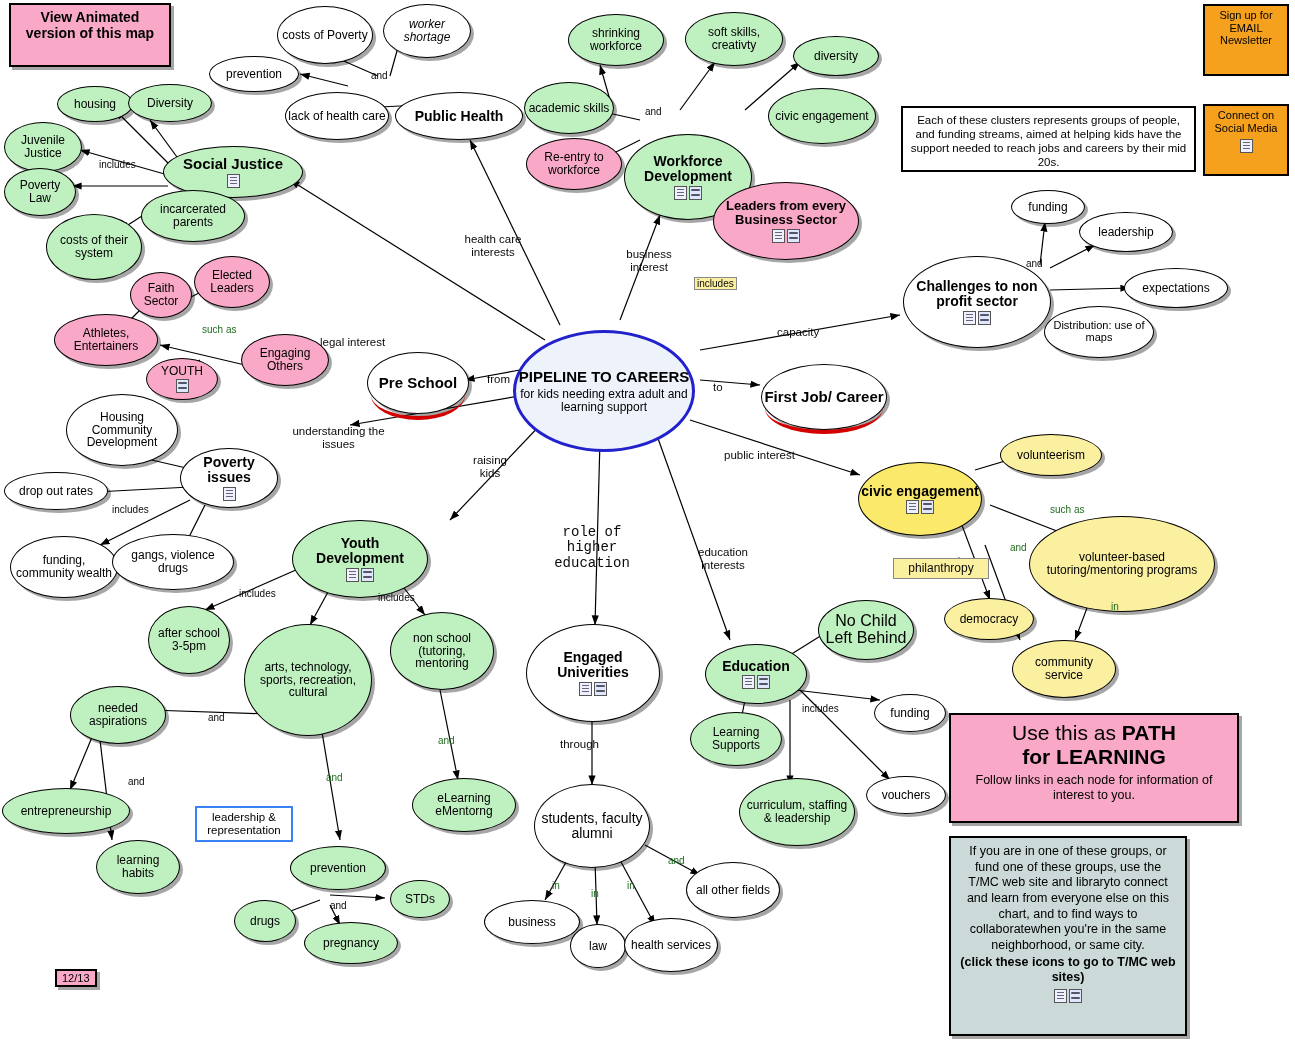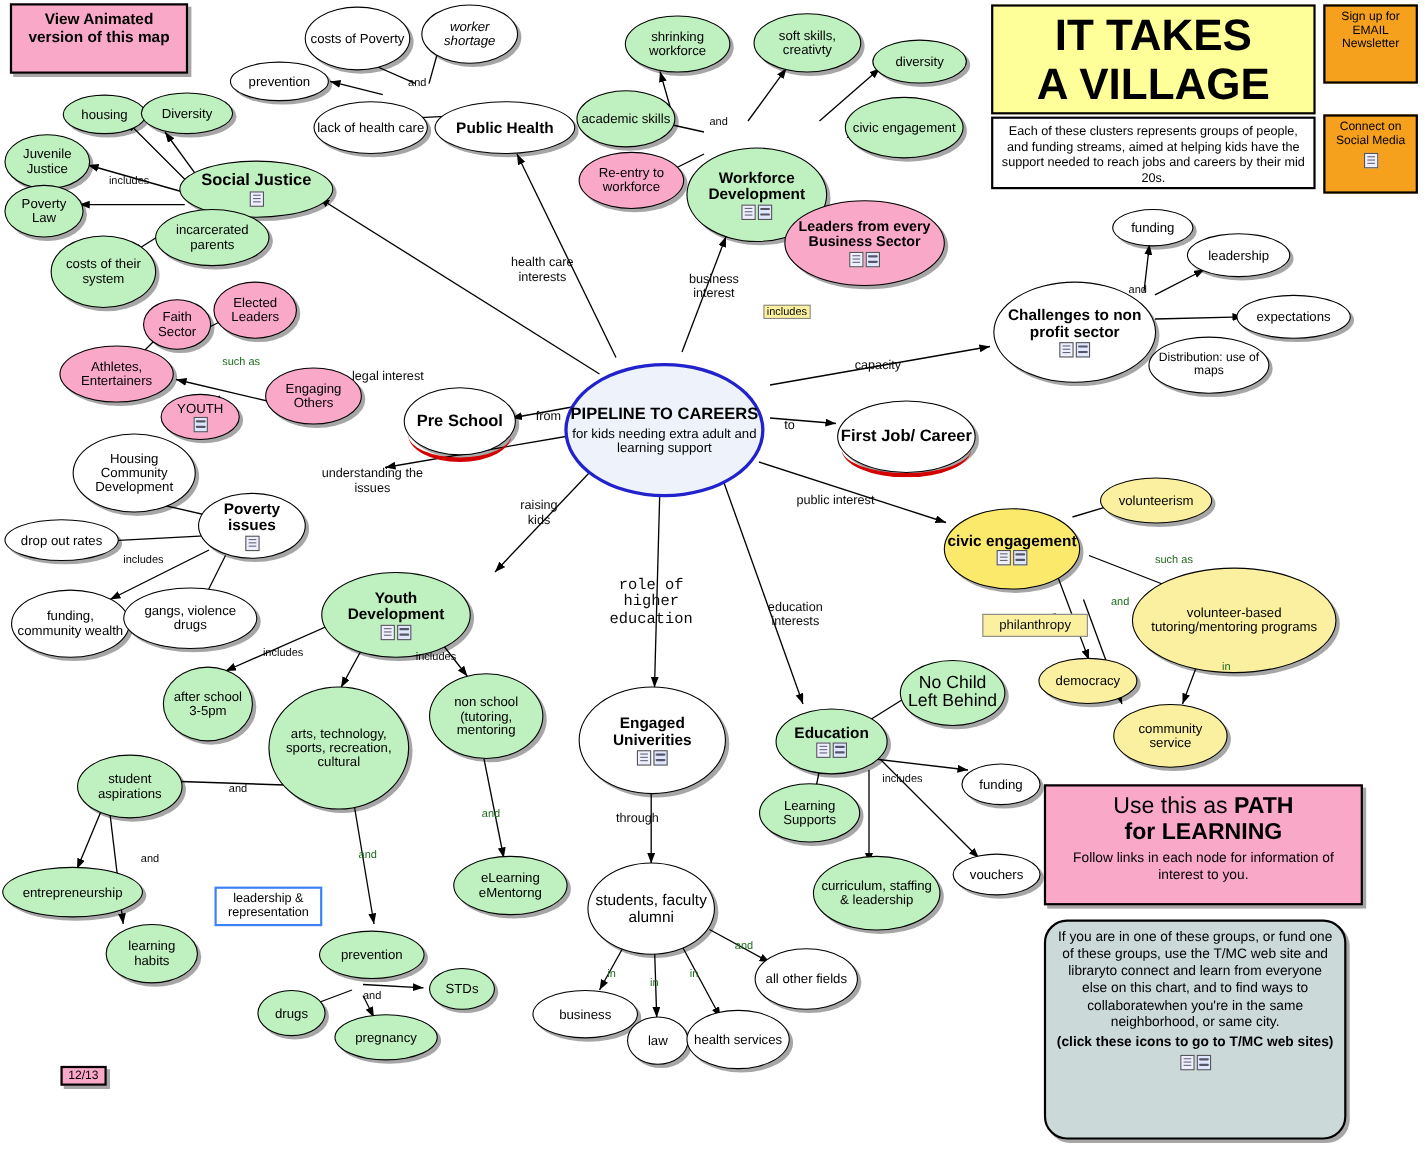--- a/index.html
+++ b/index.html
@@ -150,24 +150,20 @@
 
       <path d="M975,470 L1025,455"></path>
       <path d="M990,505 L1080,540"></path>
       <path d="M960,520 L990,600"></path>
       <path d="M985,545 L1020,640"></path>
       <path d="M1090,600 L1075,640"></path>
       <path d="M960,558 L920,565"></path>
     </g>
   </svg>
 
-  <div class="boxnote hdrbox" style="left:901px;top:4px;width:295px;height:100px;">
-    <div class="titlebig" style="font-size:40px;margin-top:4px;">IT TAKES</div>
-    <div class="titlebig" style="font-size:40px;">A VILLAGE</div>
-  </div>
   <div class="boxnote" style="left:901px;top:106px;width:295px;height:66px;background:#ffffff;">
     <div style="font-size:11.5px;padding:5px 6px;line-height:1.22;">Each of these clusters represents groups of people, and funding streams, aimed at helping kids have the support needed to reach jobs and careers by their mid 20s.</div>
   </div>
   <div class="boxnote orange" style="left:1203px;top:4px;width:86px;height:72px;">
     <div style="font-size:11px;padding:3px 2px;line-height:1.15;">Sign up for EMAIL Newsletter</div>
   </div>
   <div class="boxnote orange" style="left:1203px;top:104px;width:86px;height:72px;">
     <div style="font-size:11px;padding:3px 2px;line-height:1.15;">Connect on Social Media</div>
     <span class="icons"><i class="ic"></i></span>
   </div>
@@ -181,21 +177,21 @@
   </div>
 
   <div class="boxnote pinkbox shadow" style="left:949px;top:713px;width:290px;height:110px;">
     <div style="font-size:21px;margin-top:6px;">
       <span>Use this as </span><b>PATH</b>
     </div>
     <div style="font-size:21px;font-weight:bold;">for LEARNING</div>
     <div style="font-size:12.5px;padding:4px 8px;line-height:1.2;">Follow links in each node for information of interest to you.</div>
   </div>
 
-  <div class="boxnote greybox shadow" style="left:949px;top:836px;width:275px;height:200px;border-radius:21px;">
+  <div class="boxnote greybox shadow" style="left:949px;top:836px;width:238px;height:200px;">
     <div style="font-size:12.5px;padding:6px 8px 0;line-height:1.25;">If you are in one of these groups, or fund one of these groups, use the T/MC web site and libraryto connect and learn from everyone else on this chart, and to find ways to collaboratewhen you're in the same neighborhood, or same city.</div>
     <div style="font-size:12.5px;font-weight:bold;padding:2px 8px;line-height:1.2;">(click these icons to go to T/MC web sites)</div>
     <span class="icons"><i class="ic"></i><i class="ic people"></i></span>
   </div>
 
   <div class="node white shadow" style="left:277px;top:6px;width:96px;height:58px;font-size:12px;">
     <span class="lbl">costs of Poverty</span>
     </div>
   <div class="node white shadow" style="left:383px;top:4px;width:88px;height:54px;font-size:12px;font-style:italic;">
     <span class="lbl">worker shortage</span>
@@ -350,21 +346,21 @@
   <div class="node green shadow" style="left:244px;top:624px;width:128px;height:112px;font-size:12px;">
     <span class="lbl">arts, technology, sports, recreation, cultural</span>
     </div>
   <div class="node green shadow" style="left:390px;top:612px;width:104px;height:78px;font-size:12px;">
     <span class="lbl">non school (tutoring, mentoring</span>
     </div>
   <div class="node green shadow" style="left:412px;top:778px;width:104px;height:54px;font-size:12px;">
     <span class="lbl">eLearning eMentorng</span>
     </div>
   <div class="node green shadow" style="left:70px;top:686px;width:96px;height:58px;font-size:12px;">
-    <span class="lbl">student aspirations</span>
+    <span class="lbl">needed aspirations</span>
     </div>
   <div class="node green shadow" style="left:2px;top:788px;width:128px;height:46px;font-size:12px;">
     <span class="lbl">entrepreneurship</span>
     </div>
   <div class="node green shadow" style="left:96px;top:840px;width:84px;height:54px;font-size:12px;">
     <span class="lbl">learning habits</span>
     </div>
   <div class="boxnote" style="left:195px;top:806px;width:98px;height:36px;background:#fff;border:2px solid #3b82f6;">
     <div style="font-size:11.5px;padding:3px 2px;line-height:1.15;">leadership &amp; representation</div>
   </div>

